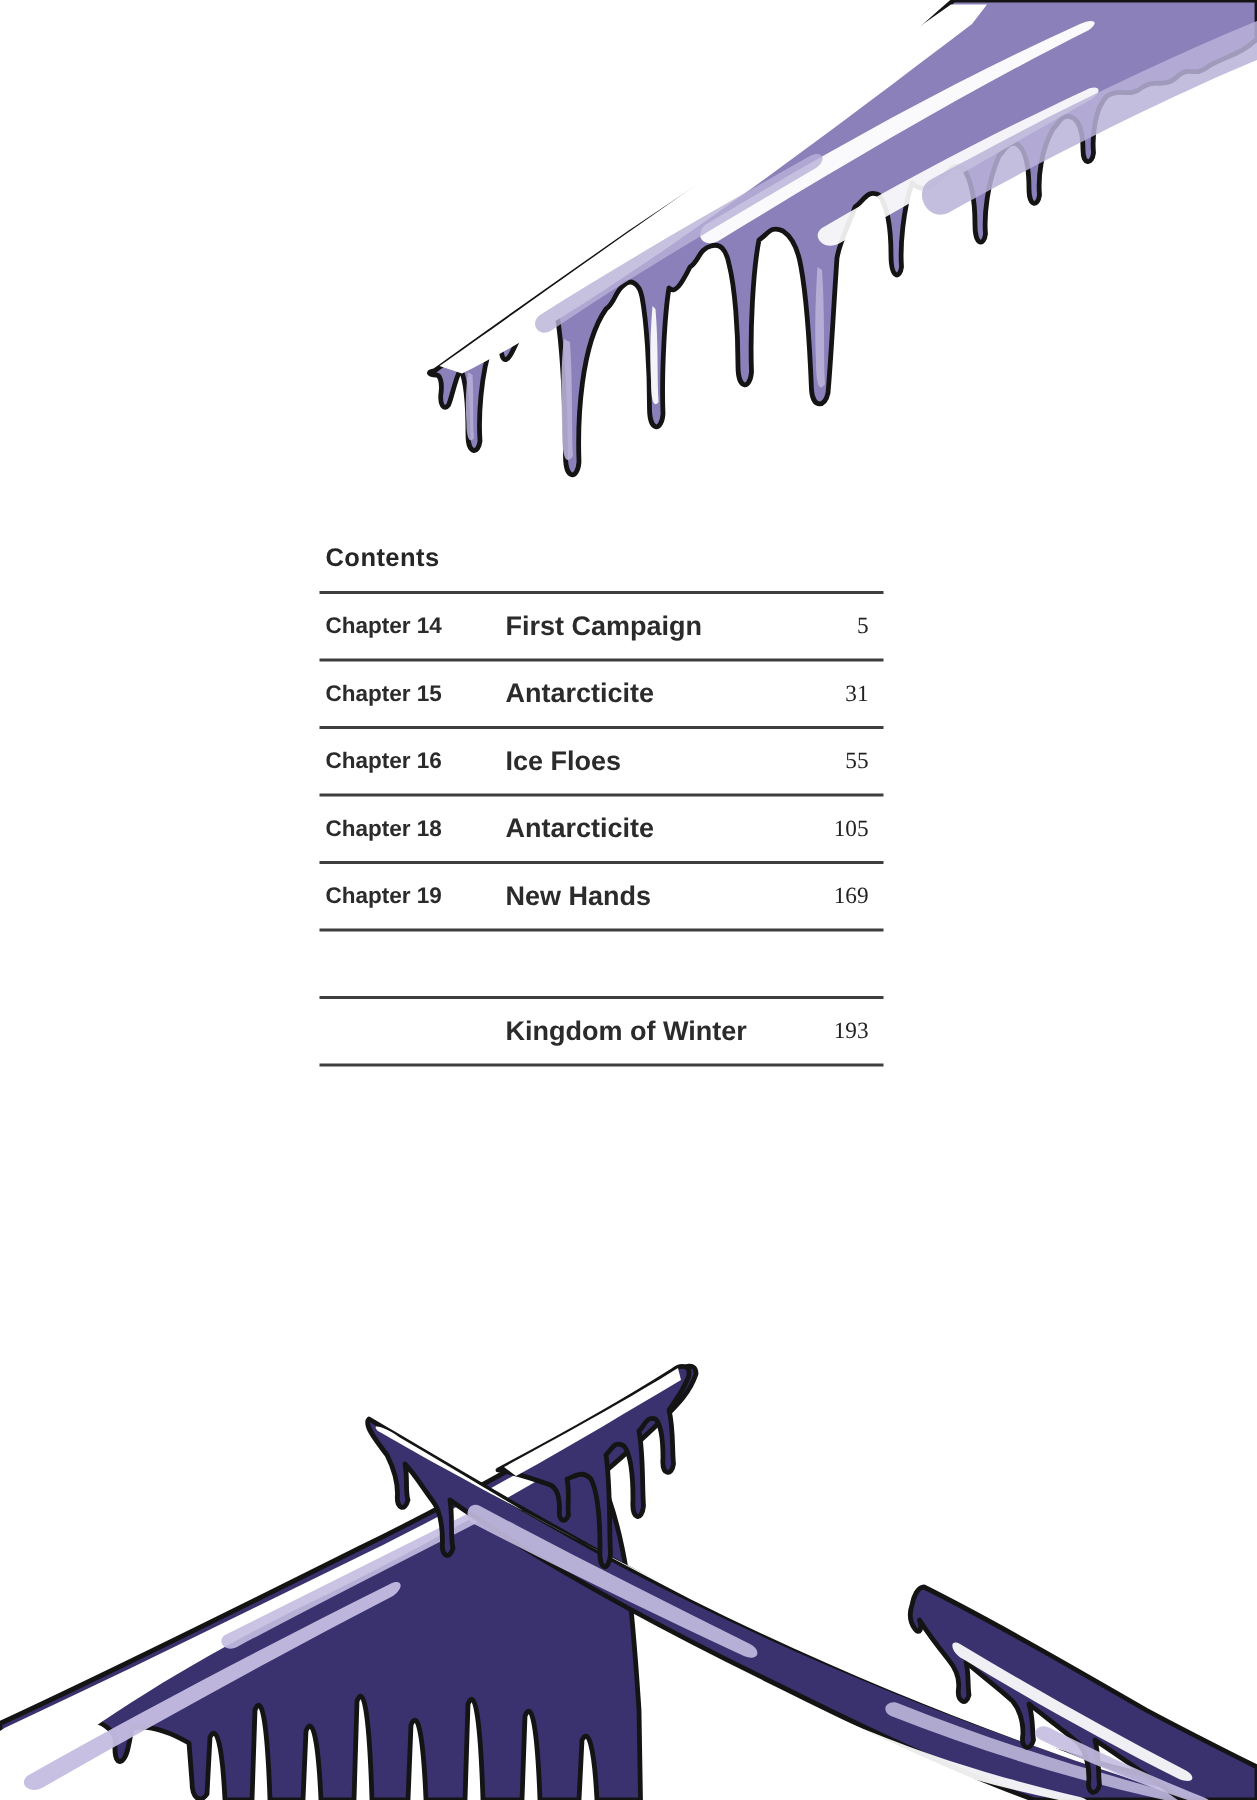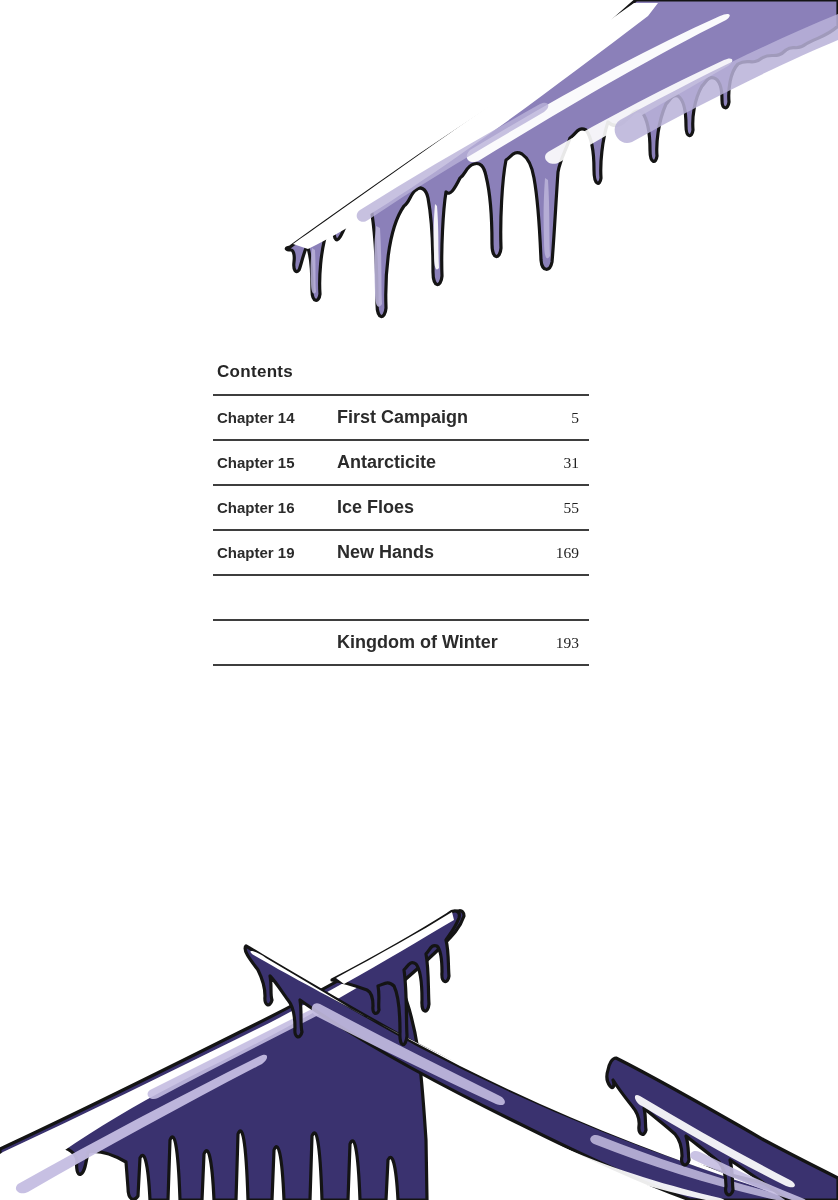--- a/index.html
+++ b/index.html
@@ -135,20 +135,25 @@
         <span class="cell-chapter">Chapter 15</span>
         <span class="cell-title">Antarcticite</span>
         <span class="cell-page">31</span>
       </div>
       <div class="toc-row">
         <span class="cell-chapter">Chapter 16</span>
         <span class="cell-title">Ice Floes</span>
         <span class="cell-page">55</span>
       </div>
       <div class="toc-row">
+        <span class="cell-chapter">Chapter 18</span>
+        <span class="cell-title">Antarcticite</span>
+        <span class="cell-page">105</span>
+      </div>
+      <div class="toc-row">
         <span class="cell-chapter">Chapter 19</span>
         <span class="cell-title">New Hands</span>
         <span class="cell-page">169</span>
       </div>
       <div class="toc-row">
         <span class="cell-chapter"></span>
         <span class="cell-title"></span>
         <span class="cell-page"></span>
       </div>
       <div class="toc-row">

